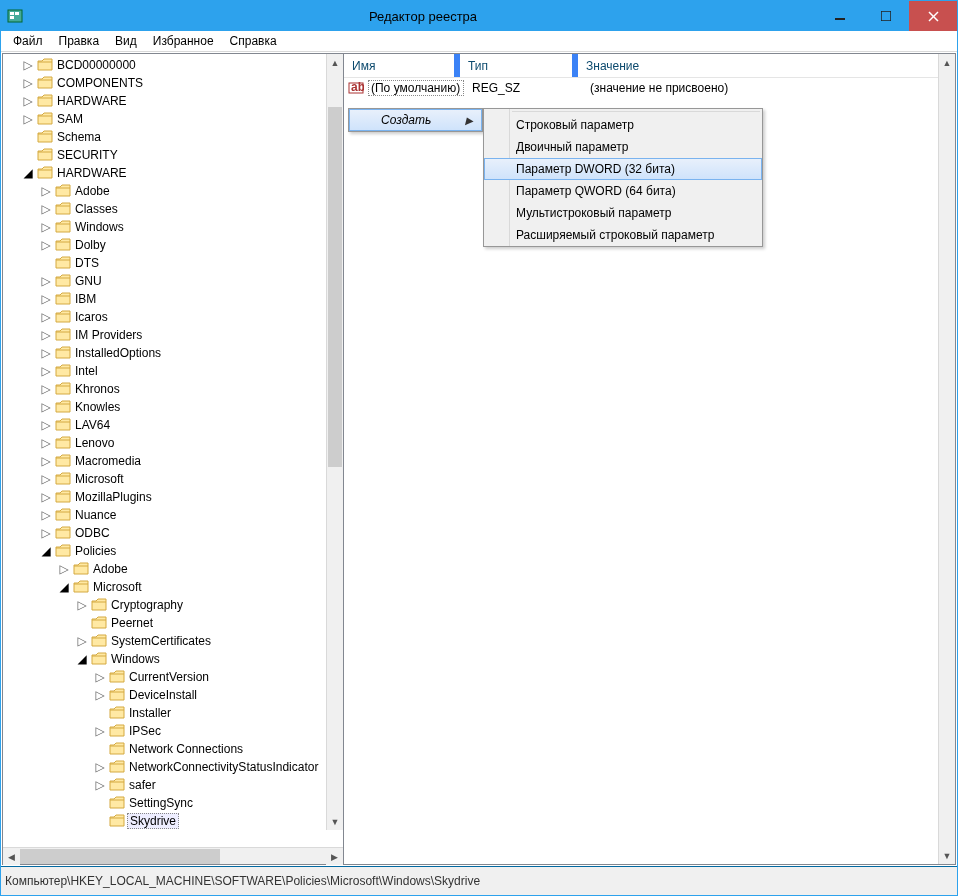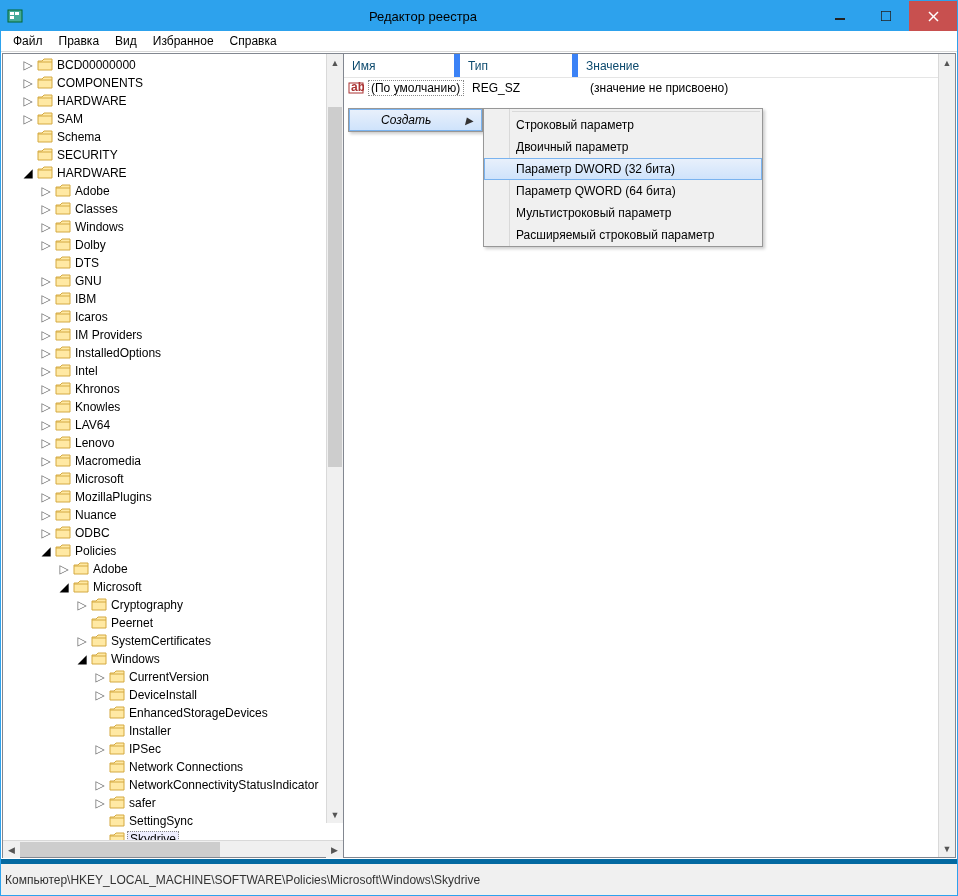--- a/index.html
+++ b/index.html
@@ -35,21 +35,21 @@
 .value-header-cell { padding: 0 8px; border-right: 6px solid #3b82f6; height:100%; display:flex;align-items:center; color:#0c4a6e; }
 .vc-name { width: 116px; }
 .vc-type { width: 118px; }
 .vc-val { flex: 1; }
 .value-row { display: flex; align-items: center; height: 20px; }
 .value-row .vicon { width: 16px; height: 16px; margin: 0 4px; flex-shrink:0; }
 .value-name { width: 96px; border: 1px dotted #888; padding: 0 2px; }
 .value-type { width: 118px; padding: 0 8px; }
 .value-val { flex: 1; padding: 0 8px; }
 .values-vscroll { position:absolute; right:0; top:0; bottom:0; width:17px; background:#f0f0f0; border-left:1px solid #d9d9d9; display:flex; flex-direction:column; }
-.statusbar { height: 36px; background: #f0f0f0; border-top: 5px solid #0369a1; display: flex; align-items: center; padding: 0 4px; font-size: 12px; color: #333; }
+.statusbar { height: 29px; background: #f0f0f0; border-top: 1px solid #0369a1; display: flex; align-items: center; padding: 0 4px; font-size: 12px; color: #333; }
 .context-menu { position: absolute; background: #f0f0f0; border: 1px solid #979797; box-shadow: 2px 2px 3px rgba(0,0,0,0.2); z-index: 10; }
 .ctx-item { height: 22px; display: flex; align-items: center; padding: 0 28px 0 32px; position:relative; white-space:nowrap; }
 .ctx-item.hover { background: linear-gradient(#e8f0fb,#cfe3fb); border: 1px solid #7ab3ef; padding: 0 27px 0 31px; height:22px; }
 .ctx-item .arrow-r { position:absolute; right:8px; font-size:10px; color:#333; }
 .ctx-strip { position:absolute; left:0; top:0; bottom:0; width:26px; border-right:1px solid #d9d9d9; background:#f0f0f0; }
 .submenu { left: 139px; top: 54px; width: 280px; }
 .parentmenu { left: 4px; top: 54px; width: 135px; font-style: italic; }
 .submenu .ctx-item, .parentmenu .ctx-item { font-size: 12px; }
 </style>
 </head>
@@ -383,28 +383,20 @@
                 <path d="M1 4 L15 4" stroke="#d4a941"></path>
               </svg>
               <span class="tree-label">DeviceInstall</span>
             </div>
             <div class="tree-row" style="padding-left: 90px;">
               <span class="expander"></span>
               <svg class="folder-icon" viewBox="0 0 16 14">
                 <path d="M1 3 L5 3 L7 1 L15 1 L15 12 L1 12 Z" fill="#ffe9a4" stroke="#d4a941"></path>
                 <path d="M1 4 L15 4" stroke="#d4a941"></path>
               </svg>
-              <span class="tree-label">EnhancedStorageDevices</span>
-            </div>
-            <div class="tree-row" style="padding-left: 90px;">
-              <span class="expander"></span>
-              <svg class="folder-icon" viewBox="0 0 16 14">
-                <path d="M1 3 L5 3 L7 1 L15 1 L15 12 L1 12 Z" fill="#ffe9a4" stroke="#d4a941"></path>
-                <path d="M1 4 L15 4" stroke="#d4a941"></path>
-              </svg>
               <span class="tree-label">Installer</span>
             </div>
             <div class="tree-row" style="padding-left: 90px;">
               <span class="expander">▷</span>
               <svg class="folder-icon" viewBox="0 0 16 14">
                 <path d="M1 3 L5 3 L7 1 L15 1 L15 12 L1 12 Z" fill="#ffe9a4" stroke="#d4a941"></path>
                 <path d="M1 4 L15 4" stroke="#d4a941"></path>
               </svg>
               <span class="tree-label">IPSec</span>
             </div>

